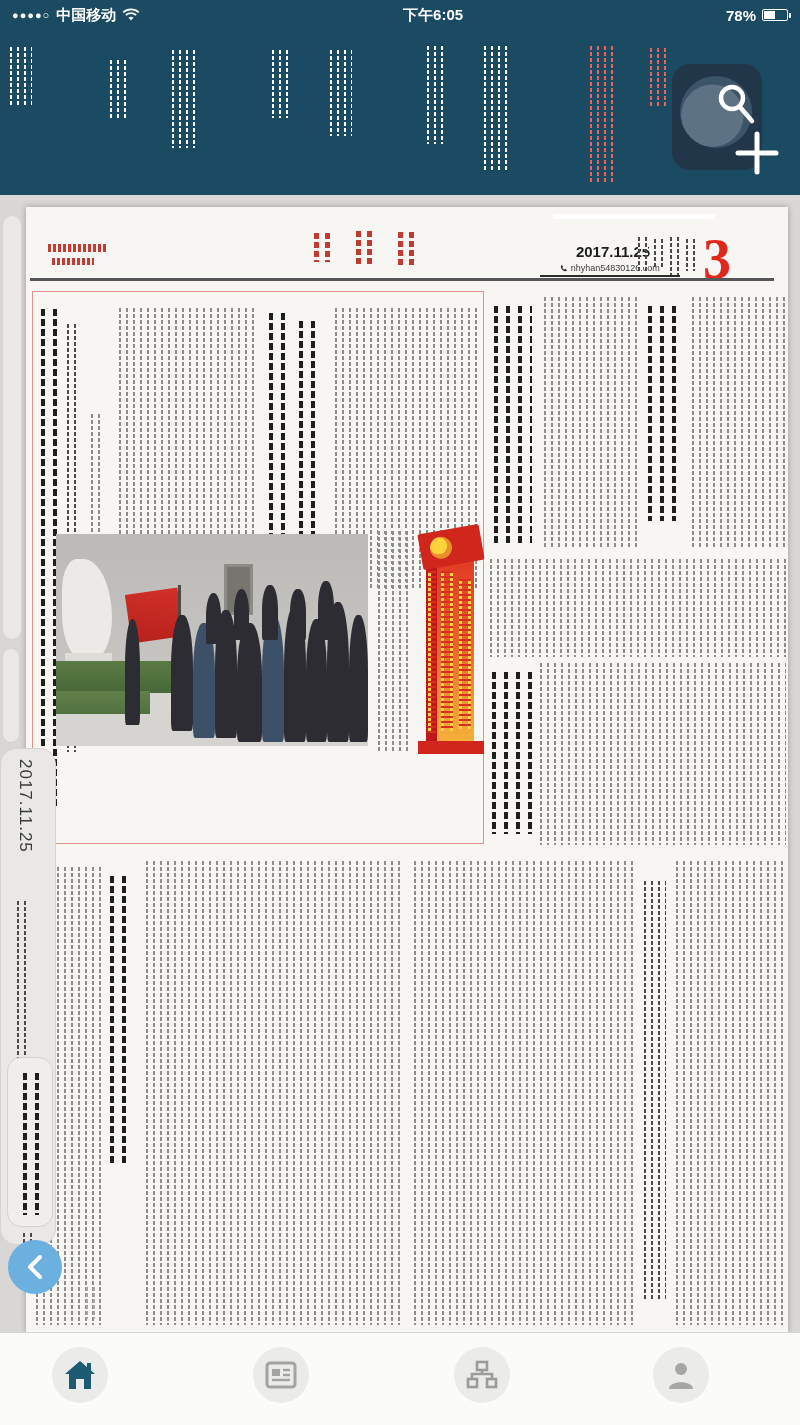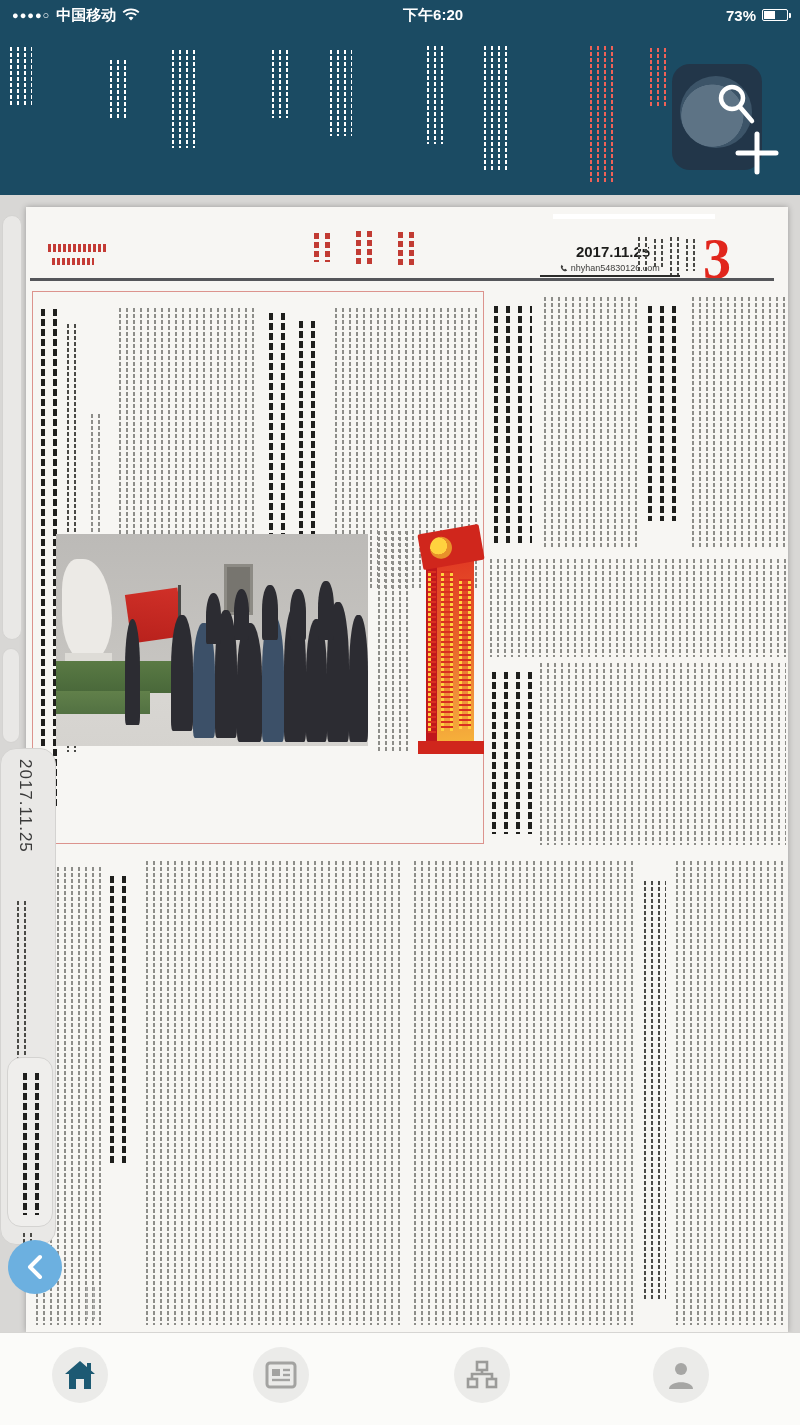--- a/index.html
+++ b/index.html
@@ -97,23 +97,23 @@
   <div id="statusbar">
     <div class="sb-left">
       <span class="dots">●●●●○</span>
       <span>中国移动</span>
       <svg width="18" height="14" viewBox="0 0 18 14">
         <path d="M9 12.5 L6.5 9.8 A4 4 0 0 1 11.5 9.8 Z" fill="#fff"></path>
         <path d="M3.8 7.2 A7.5 7.5 0 0 1 14.2 7.2" stroke="#fff" stroke-width="1.8" fill="none"></path>
         <path d="M1.2 4.4 A11.5 11.5 0 0 1 16.8 4.4" stroke="#fff" stroke-width="1.8" fill="none"></path>
       </svg>
     </div>
-    <div>下午6:20</div>
+    <div>下午6:05</div>
     <div class="sb-right">
-      <span>73%</span>
+      <span>78%</span>
       <span style="display:inline-block;width:26px;height:12px;border:1px solid #fff;border-radius:2px;position:relative;">
         <span style="position:absolute;left:1px;top:1px;width:11px;height:8px;background:#fff;"></span>
         <span style="position:absolute;right:-4px;top:3px;width:2px;height:5px;background:#fff;border-radius:0 1px 1px 0;"></span>
       </span>
     </div>
   </div>
 
   <div id="header">
     <div class="vt vt-white" style="left:10px;top:15px;width:22px;height:60px;"></div>
     <div class="vt vt-white" style="left:110px;top:28px;width:18px;height:62px;"></div>

